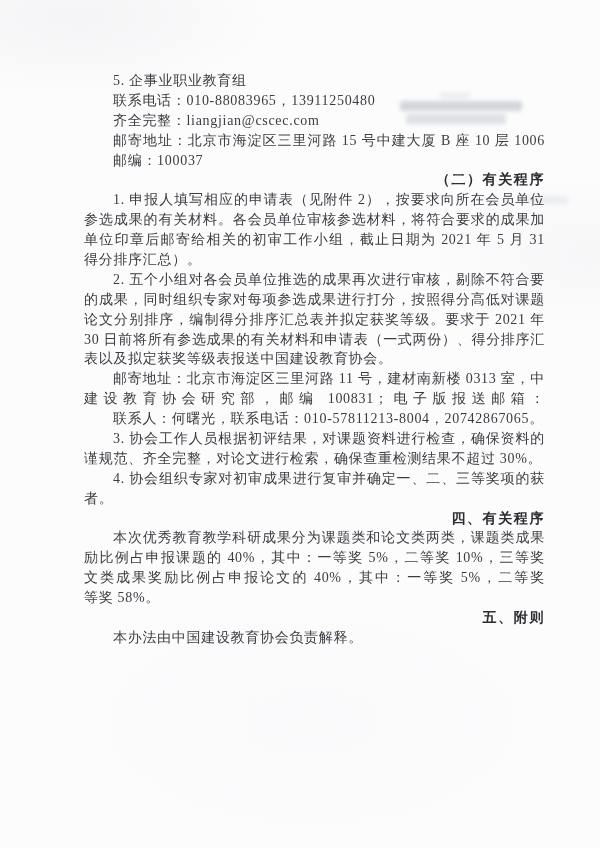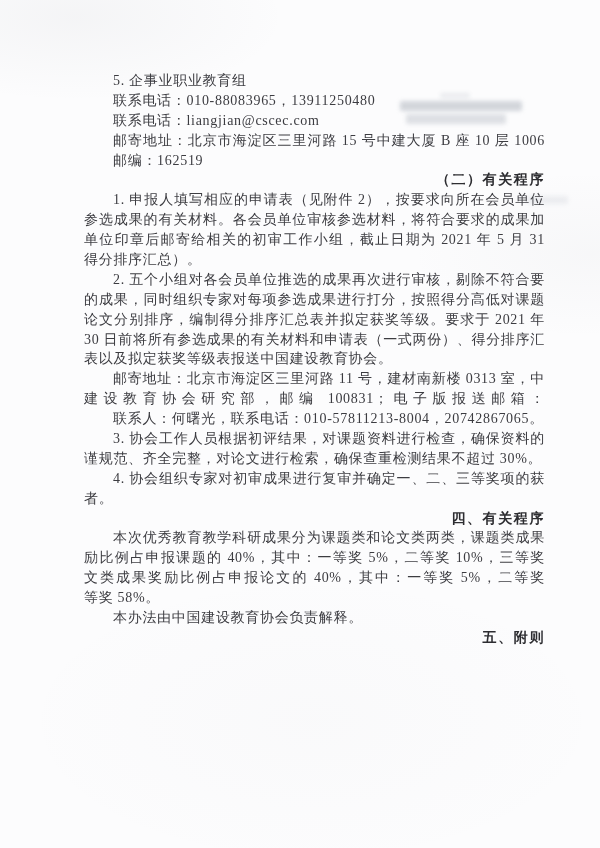--- a/index.html
+++ b/index.html
@@ -66,23 +66,23 @@
 <div class="page">
 
   <div class="ghost g1"></div>
   <div class="ghost g2"></div>
   <div class="ghost g3"></div>
   <div class="ghost g4"></div>
 
   <div class="textcol">
     <div class="ln indent">5. 企事业职业教育组</div>
     <div class="ln indent">联系电话：010-88083965，13911250480</div>
-    <div class="ln indent">联系电话：liangjian@cscec.com</div>
+    <div class="ln indent">齐全完整：liangjian@cscec.com</div>
     <div class="ln indent full">邮寄地址：北京市海淀区三里河路 15 号中建大厦 B 座 10 层 1006 室，</div>
-    <div class="ln indent">邮编：162519</div>
+    <div class="ln indent">邮编：100037</div>
     <div class="ln heading">（二）有关程序</div>
     <div class="ln indent full">1. 申报人填写相应的申请表（见附件 2），按要求向所在会员单位提交</div>
     <div class="ln full">参选成果的有关材料。各会员单位审核参选材料，将符合要求的成果加盖</div>
     <div class="ln full">单位印章后邮寄给相关的初审工作小组，截止日期为 2021 年 5 月 31 日（以</div>
     <div class="ln">得分排序汇总）。</div>
     <div class="ln indent full">2. 五个小组对各会员单位推选的成果再次进行审核，剔除不符合要求</div>
     <div class="ln full">的成果，同时组织专家对每项参选成果进行打分，按照得分高低对课题和</div>
     <div class="ln full">论文分别排序，编制得分排序汇总表并拟定获奖等级。要求于 2021 年 6 月</div>
     <div class="ln full">30 日前将所有参选成果的有关材料和申请表（一式两份）、得分排序汇总</div>
     <div class="ln">表以及拟定获奖等级表报送中国建设教育协会。</div>
@@ -91,17 +91,17 @@
     <div class="ln indent">联系人：何曙光，联系电话：010-57811213-8004，20742867065。</div>
     <div class="ln indent full">3. 协会工作人员根据初评结果，对课题资料进行检查，确保资料的严</div>
     <div class="ln">谨规范、齐全完整，对论文进行检索，确保查重检测结果不超过 30%。</div>
     <div class="ln indent full">4. 协会组织专家对初审成果进行复审并确定一、二、三等奖项的获得</div>
     <div class="ln">者。</div>
     <div class="ln heading">四、有关程序</div>
     <div class="ln indent full">本次优秀教育教学科研成果分为课题类和论文类两类，课题类成果奖</div>
     <div class="ln full">励比例占申报课题的 40%，其中：一等奖 5%，二等奖 10%，三等奖 25%。论</div>
     <div class="ln full">文类成果奖励比例占申报论文的 40%，其中：一等奖 5%，二等奖 10%，三</div>
     <div class="ln">等奖 58%。</div>
+    <div class="ln heading">五、附则</div>
     <div class="ln indent">本办法由中国建设教育协会负责解释。</div>
-    <div class="ln heading">五、附则</div>
   </div>
 
 </div>
 
 </body></html>

